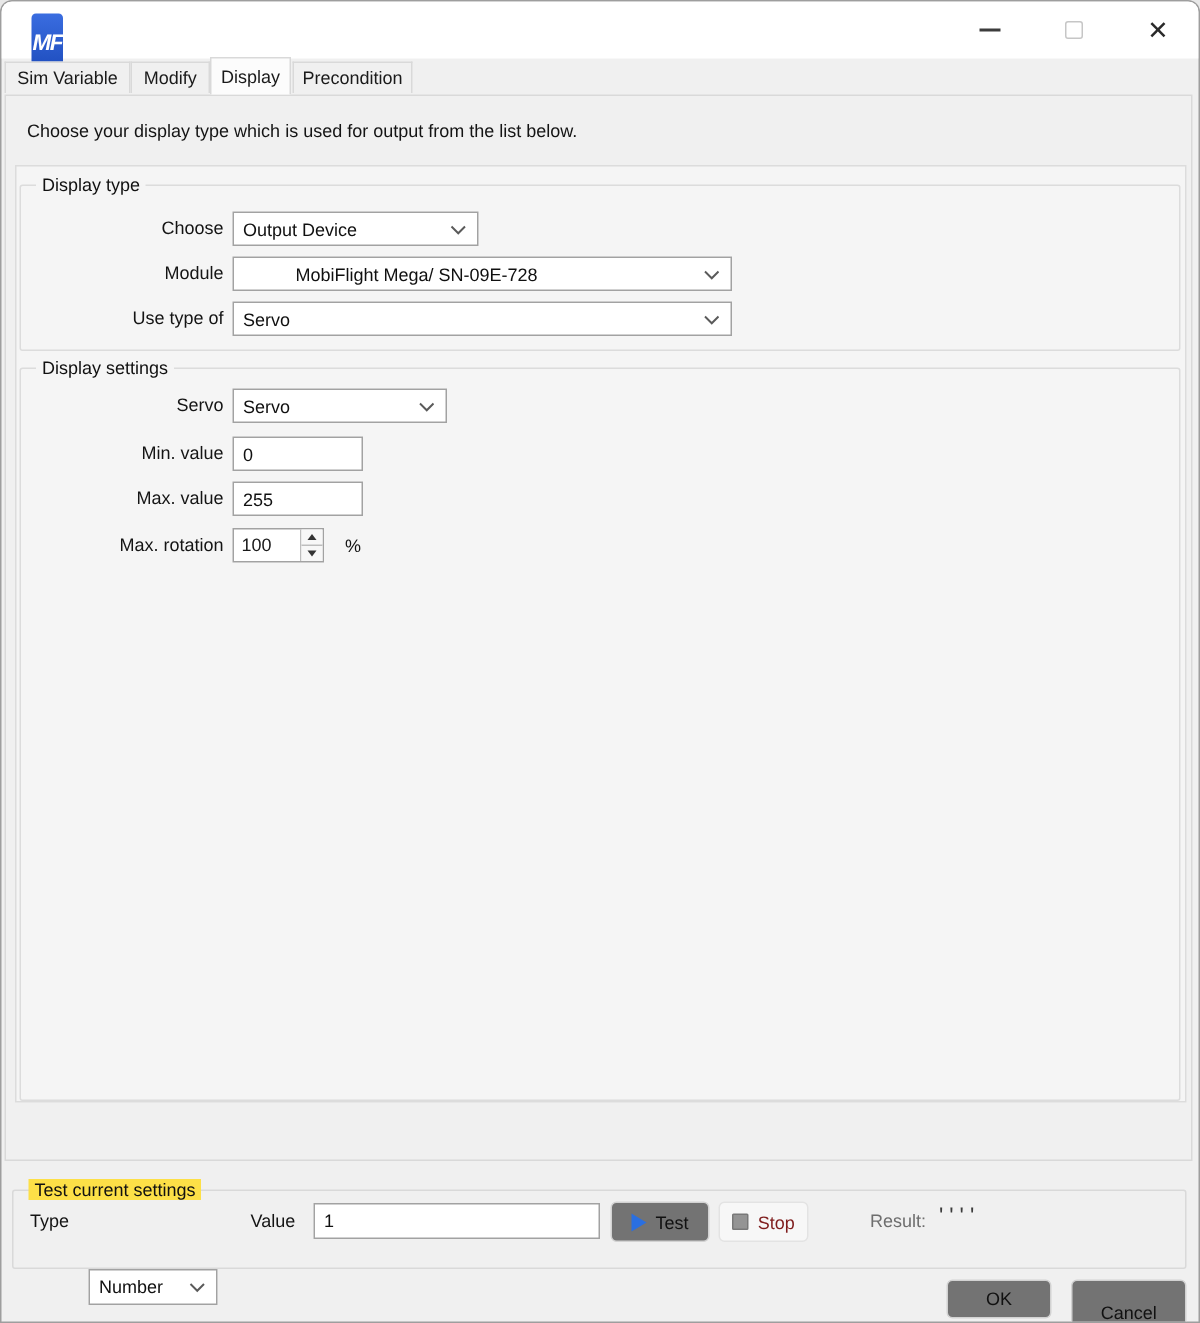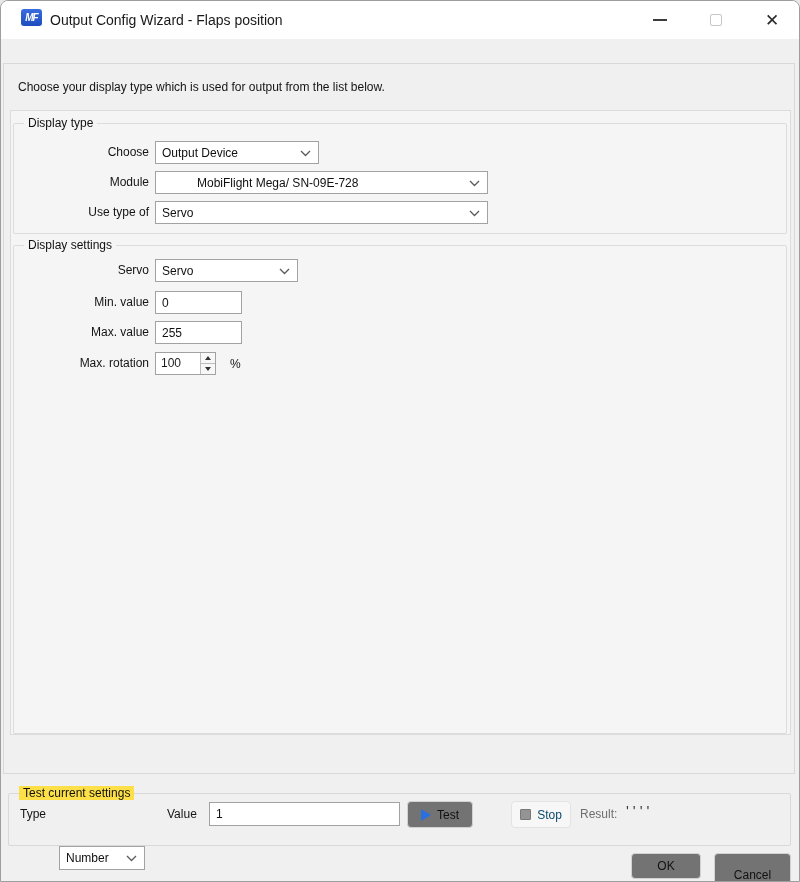--- a/index.html
+++ b/index.html
@@ -8,23 +8,23 @@
 
   .window {
     position: relative; width: 800px; height: 882px;
     background: #f0f0f0; border: 1px solid #9e9e9e;
     border-radius: 8px 8px 0 0; overflow: hidden;
   }
 
   
   .titlebar { position: absolute; left: 0; top: 0; width: 100%; height: 38px; background: #ffffff; }
   .app-icon {
-    position: absolute; left: 20px; top: 8px; width: 21px; height: 17px;
+    position: absolute; left: 20px; top: 8px; width: 21px; height: 38px;
     background: linear-gradient(#3a6de0, #1d4cbd); border-radius: 3px;
-    color: #fff; font-style: italic; font-weight: bold; font-size: 10px;
+    color: #fff; font-style: italic; font-weight: bold; font-size: 15px;
     display: flex; align-items: center; justify-content: center; letter-spacing: -1px;
   }
   .title-text { position: absolute; left: 49px; top: 11px; font-size: 14px; color: #191919; white-space: nowrap; }
   .win-btn { position: absolute; top: 3px; width: 32px; height: 32px; display: flex; align-items: center; justify-content: center; cursor: default; }
   .btn-min { left: 643px; } .btn-max { left: 699px; } .btn-close { left: 755px; }
   .glyph-min { width: 14px; height: 2px; background: #3c3c3c; }
   .glyph-max { width: 12px; height: 12px; border: 1px solid #c6c6c6; border-radius: 2px; }
   .glyph-close { font-size: 17px; color: #2a2a2a; line-height: 1; font-weight: 400; }
 
   
@@ -84,48 +84,53 @@
   
   .gb-test { position: absolute; left: 7px; top: 792px; width: 783px; height: 53px; border: 1px solid #d9d9d9; border-radius: 2px; background: #f0f0f0; }
   .gb-test .groupbox-label { background: #fde047; }
   .test-label { position: absolute; top: 13px; color: #141414; white-space: nowrap; }
 
   .btn {
     position: absolute; display: flex; align-items: center; justify-content: center; gap: 6px;
     background: #737373; border: 1px solid #d2d2d2; border-radius: 4px; color: #111; cursor: default;
   }
   .btn-test { left: 398px; top: 7px; width: 66px; height: 27px; }
-  .btn-stop { left: 502px; top: 7px; width: 60px; height: 27px; background: #f7f7f7; border-color: #e3e3e3; color: #0c4a6e; align-items: center; }
+  .btn-stop { left: 470px; top: 7px; width: 60px; height: 27px; background: #f7f7f7; border-color: #e3e3e3; color: #7f1d1d; align-items: center; }
   .play-icon { width: 0; height: 0; border-top: 6px solid transparent; border-bottom: 6px solid transparent; border-left: 10px solid #2a6fe0; }
   .stop-icon { width: 11px; height: 11px; background: #949494; border: 1px solid #787878; border-radius: 1px; }
   .result-label { position: absolute; left: 571px; top: 13px; color: #6e6e6e; }
   .result-value { position: absolute; left: 617px; top: 8px; color: #3c3c3c; font-size: 15px; letter-spacing: 4px; white-space: nowrap; }
 
   .btn-ok { left: 630px; top: 852px; width: 70px; height: 26px; }
   .btn-cancel { left: 713px; top: 852px; width: 77px; height: 44px; }
 </style>
 </head>
 <body>
 
 <div class="window">
 
   <div class="titlebar">
     <div class="app-icon">MF</div>
-    <div class="title-text">Output Config Wizard - Flaps position</div>
     <div class="win-btn btn-min">
       <div class="glyph-min"></div>
     </div>
     <div class="win-btn btn-max">
       <div class="glyph-max"></div>
     </div>
     <div class="win-btn btn-close">
       <div class="glyph-close">✕</div>
     </div>
   </div>
 
+  <div class="tabstrip">
+    <div class="tab tab-sim">Sim Variable</div>
+    <div class="tab tab-mod">Modify</div>
+    <div class="tab tab-disp active">Display</div>
+    <div class="tab tab-pre">Precondition</div>
+  </div>
 
   <div class="tabpage">
     <div class="description">Choose your display type which is used for output from the list below.</div>
 
     <div class="settings-panel">
 
       <div class="groupbox gb-display-type">
         <div class="groupbox-label">Display type</div>
 
         <div class="field-label" style="top:21px;">Choose</div>

